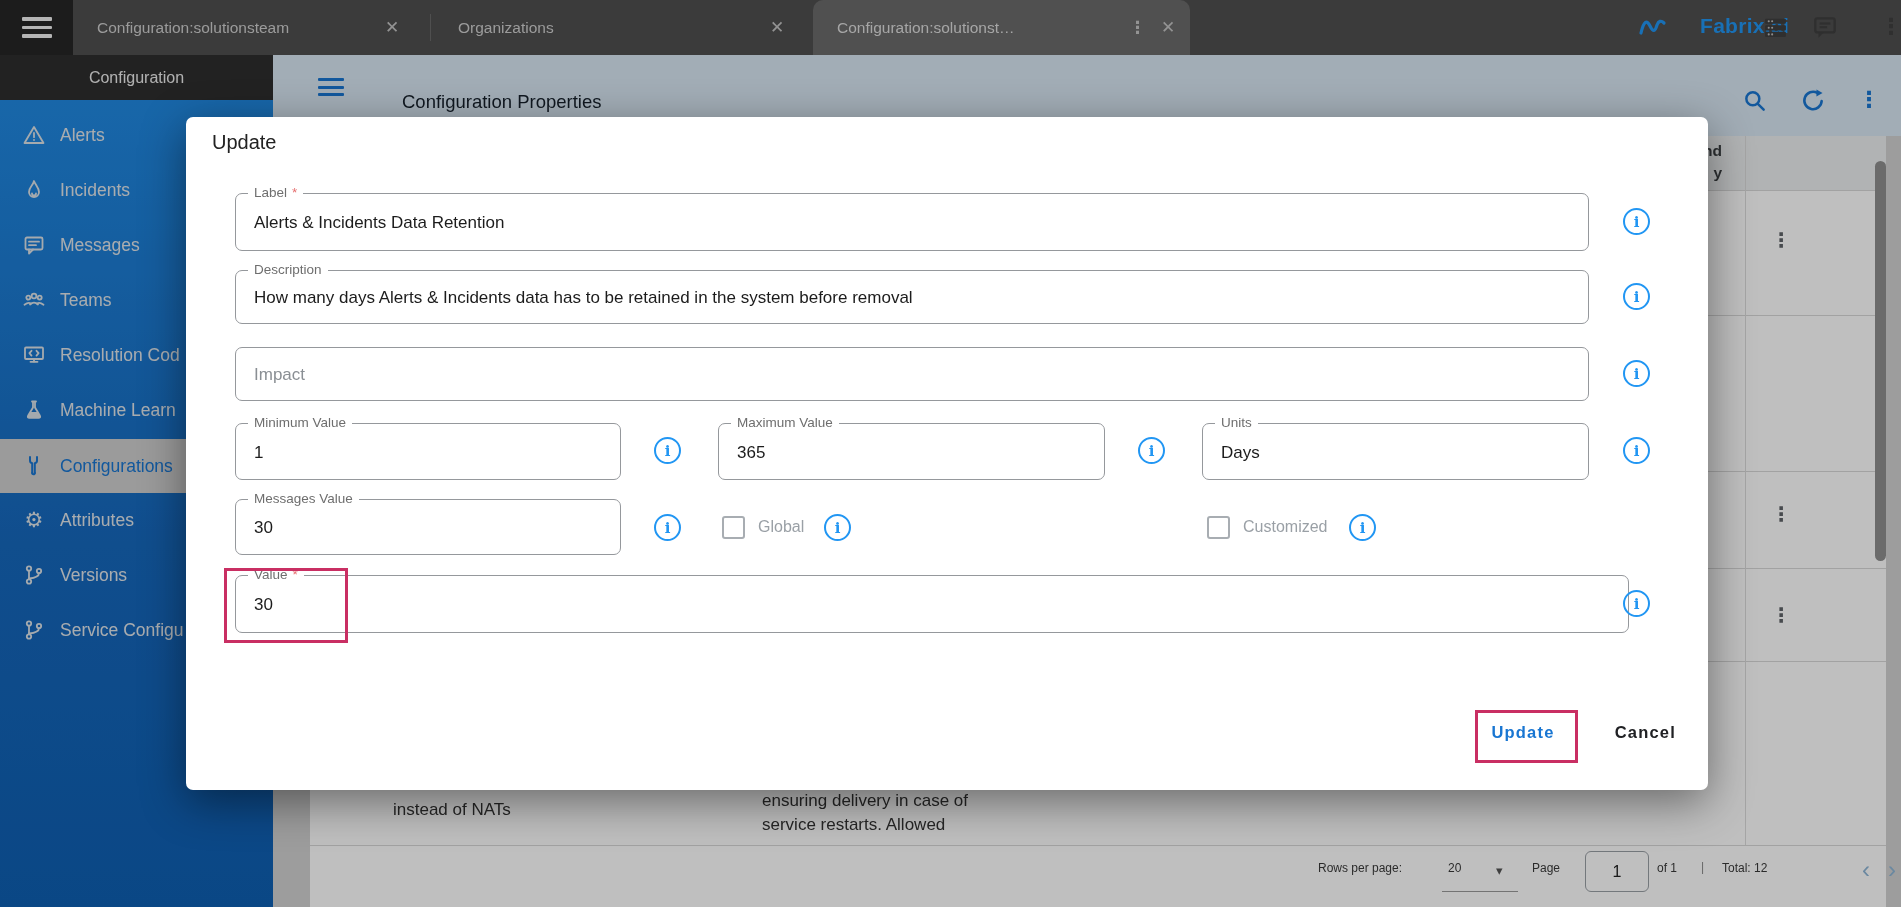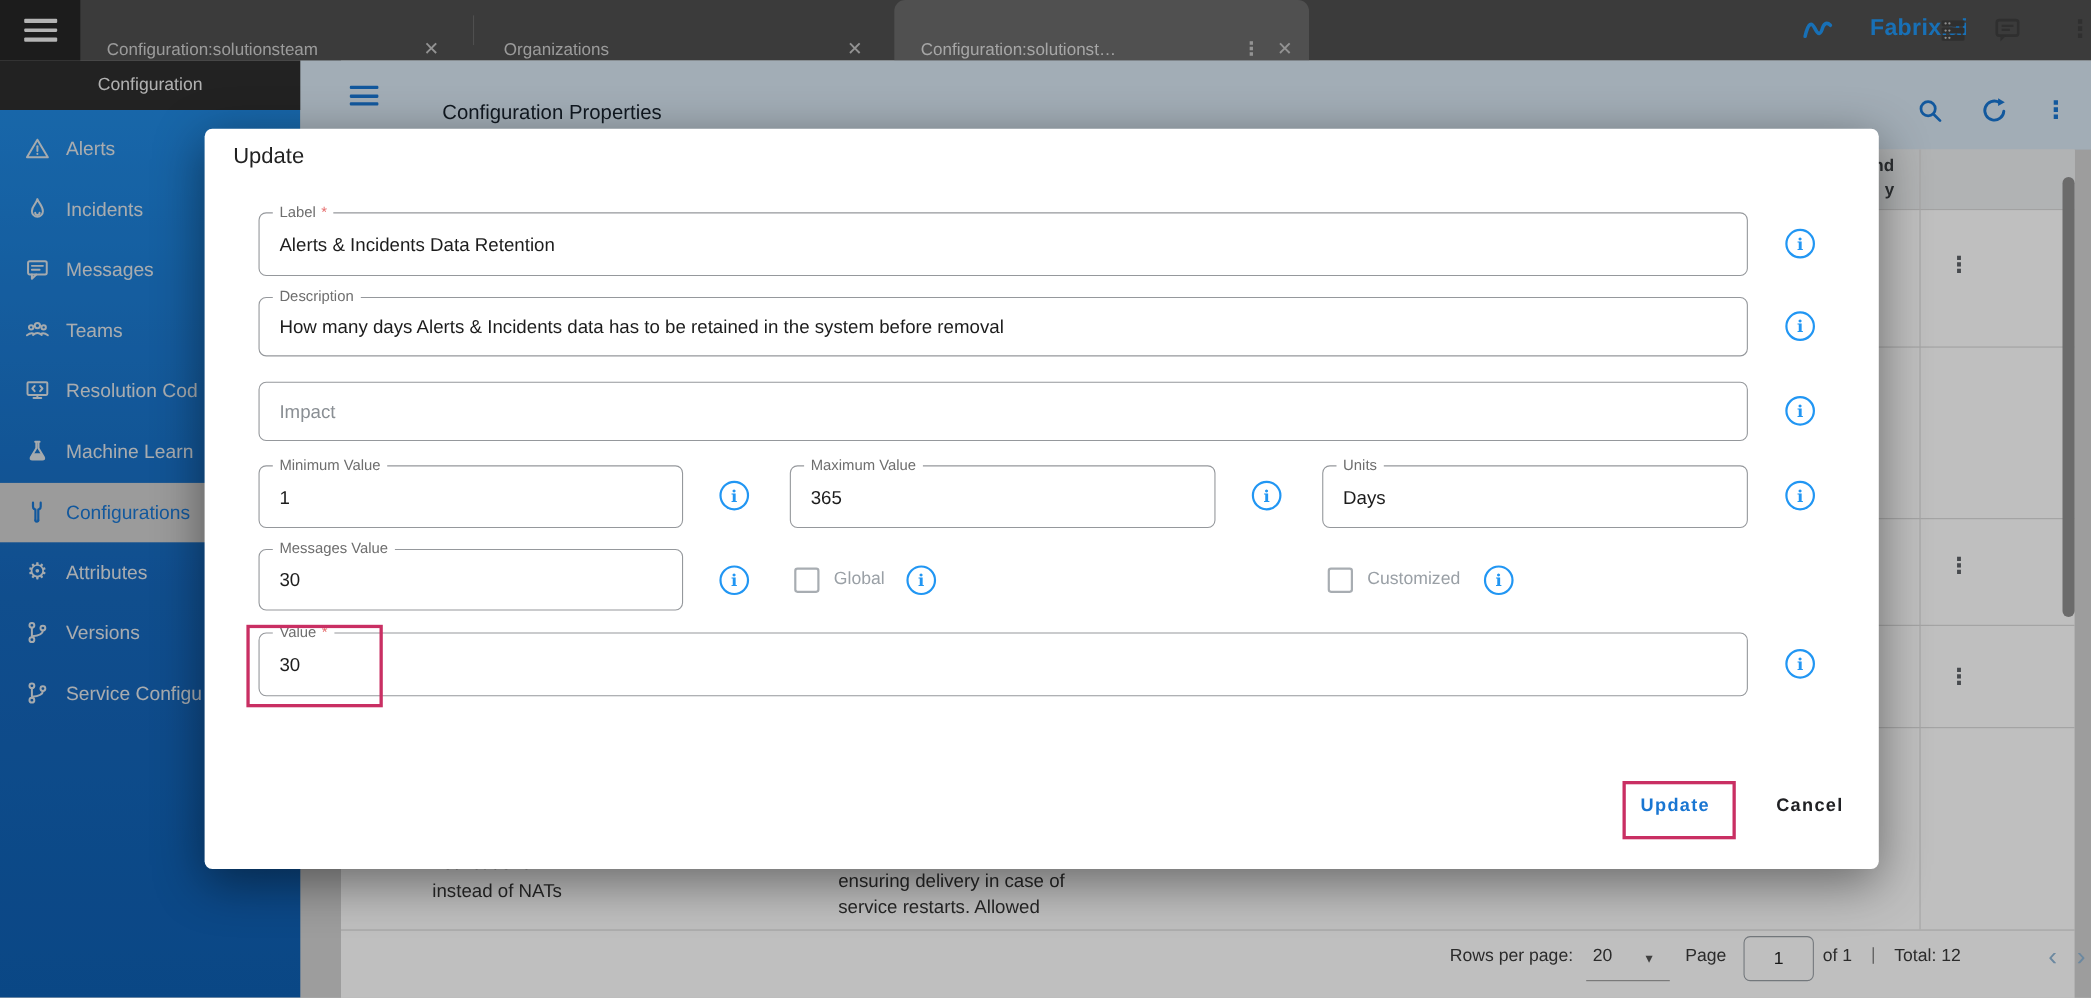--- a/index.html
+++ b/index.html
@@ -4,21 +4,21 @@
 <style>
   html,body{margin:0;padding:0;background:#8f8f8f;}
   .root{position:relative;width:1901px;height:907px;overflow:hidden;
         font-family:"Liberation Sans","DejaVu Sans",sans-serif;background:#d2d2d2;}
   .abs{position:absolute;}
   
   .topbar{position:absolute;left:0;top:0;width:1901px;height:55px;background:#4f4f4f;}
   .hambox{position:absolute;left:0;top:0;width:73px;height:55px;background:#262626;
           display:flex;flex-direction:column;justify-content:center;align-items:center;gap:5px;cursor:pointer;}
   .hambox i{display:block;width:30px;height:3.5px;background:#f0f0f0;border-radius:1px;}
-  .tab{position:absolute;top:0;height:55px;display:flex;align-items:flex-end;color:#cfcfcf;font-size:15.5px;}
+  .tab{position:absolute;top:0;height:55px;display:flex;align-items:center;color:#cfcfcf;font-size:15.5px;}
   .tab .lbl{margin-left:24px;white-space:nowrap;overflow:hidden;}
   .tab .x{position:absolute;font-size:17px;color:#c4c4c4;cursor:pointer;}
   .tab.active{background:#6b6b6b;border-radius:10px 10px 0 0;color:#dedede;}
   .tabdiv{position:absolute;top:14px;width:1px;height:27px;background:#6a6a6a;}
   .brandtxt{color:#2196f3;font-size:21px;font-weight:700;letter-spacing:.3px;margin-left:26px;}
   .kebab{color:#3f3f3f;font-size:22px;font-weight:700;line-height:22px;cursor:pointer;}
   
   .sideheader{position:absolute;left:0;top:55px;width:310px;height:45px;background:#2e2e2e;
               color:#ececec;font-size:16px;display:flex;align-items:center;}
   .sideheader span{width:273px;text-align:center;}
@@ -36,21 +36,21 @@
   .titlebar{position:absolute;left:273px;top:55px;width:1628px;height:81px;background:#d8e7f3;}
   .bluebars{position:absolute;display:flex;flex-direction:column;gap:4.5px;cursor:pointer;}
   .bluebars i{display:block;width:26px;height:3px;background:#1976d2;border-radius:1px;}
   .pagetitle{position:absolute;font-size:18.5px;color:#16202b;}
   .card{position:absolute;left:310px;top:136px;width:1576px;height:771px;background:#ffffff;}
   .hline{position:absolute;height:1px;background:#d8d8d8;}
   .vline{position:absolute;width:1px;background:#dcdcdc;}
   .rowkebab{color:#5f6368;font-size:20px;font-weight:700;cursor:pointer;}
   .frag{color:#3c4043;font-size:15.5px;font-weight:700;}
   .cellfrag{color:#333;font-size:17px;line-height:24px;white-space:nowrap;}
-  .pgtext{color:#3a3a3a;font-size:16px;white-space:nowrap;}
+  .pgtext{color:#3a3a3a;font-size:12px;white-space:nowrap;}
   .pgchev{font-size:24px;color:#8fb6d6;line-height:24px;cursor:pointer;}
   .pageinput{position:absolute;width:58px;height:37px;border:1px solid #9aa0a6;border-radius:6px;
              text-align:center;font-size:16px;color:#222;background:#fff;font-family:inherit;}
   .scrollthumb{position:absolute;left:1875px;top:161px;width:11px;height:400px;background:#8f8f8f;border-radius:6px;cursor:grab;}
   
   .overlay{position:absolute;inset:0;background:rgba(0,0,0,0.25);z-index:40;}
   .modal{position:absolute;left:186px;top:117px;width:1522px;height:673px;background:#fff;border-radius:7px;
          box-shadow:0 12px 45px rgba(0,0,0,.45);z-index:50;}
   .mtitle{position:absolute;left:26px;top:14px;font-size:20px;color:#222;}
   .fld{position:absolute;border:1.3px solid #95989c;border-radius:7px;background:#fff;}
@@ -338,21 +338,21 @@
     <div class="info" style="left:468px;top:397px;">i</div>
 
     <div class="chk" style="left:536px;top:399px;"></div>
     <div class="chklbl" style="left:572px;top:401px;">Global</div>
     <div class="info" style="left:638px;top:397px;">i</div>
 
     <div class="chk" style="left:1021px;top:399px;"></div>
     <div class="chklbl" style="left:1057px;top:401px;">Customized</div>
     <div class="info" style="left:1163px;top:397px;">i</div>
 
-    <div class="fld" style="left:49px;top:458px;width:1352px;height:56px;">
+    <div class="fld" style="left:49px;top:458px;width:1352px;height:56px;padding-left:40px;">
       <span class="nlbl">
           <span>Value</span>
           <span class="req">*</span>
         </span>
       <input value="30" style="">
     </div>
     <div class="info" style="left:1437px;top:473px;">i</div>
 
     <div class="txtbtn" style="left:1290px;width:94px;color:#1976d2;">Update</div>
     <div class="txtbtn" style="left:1400px;width:90px;color:#202124;text-align:right;">Cancel</div>

